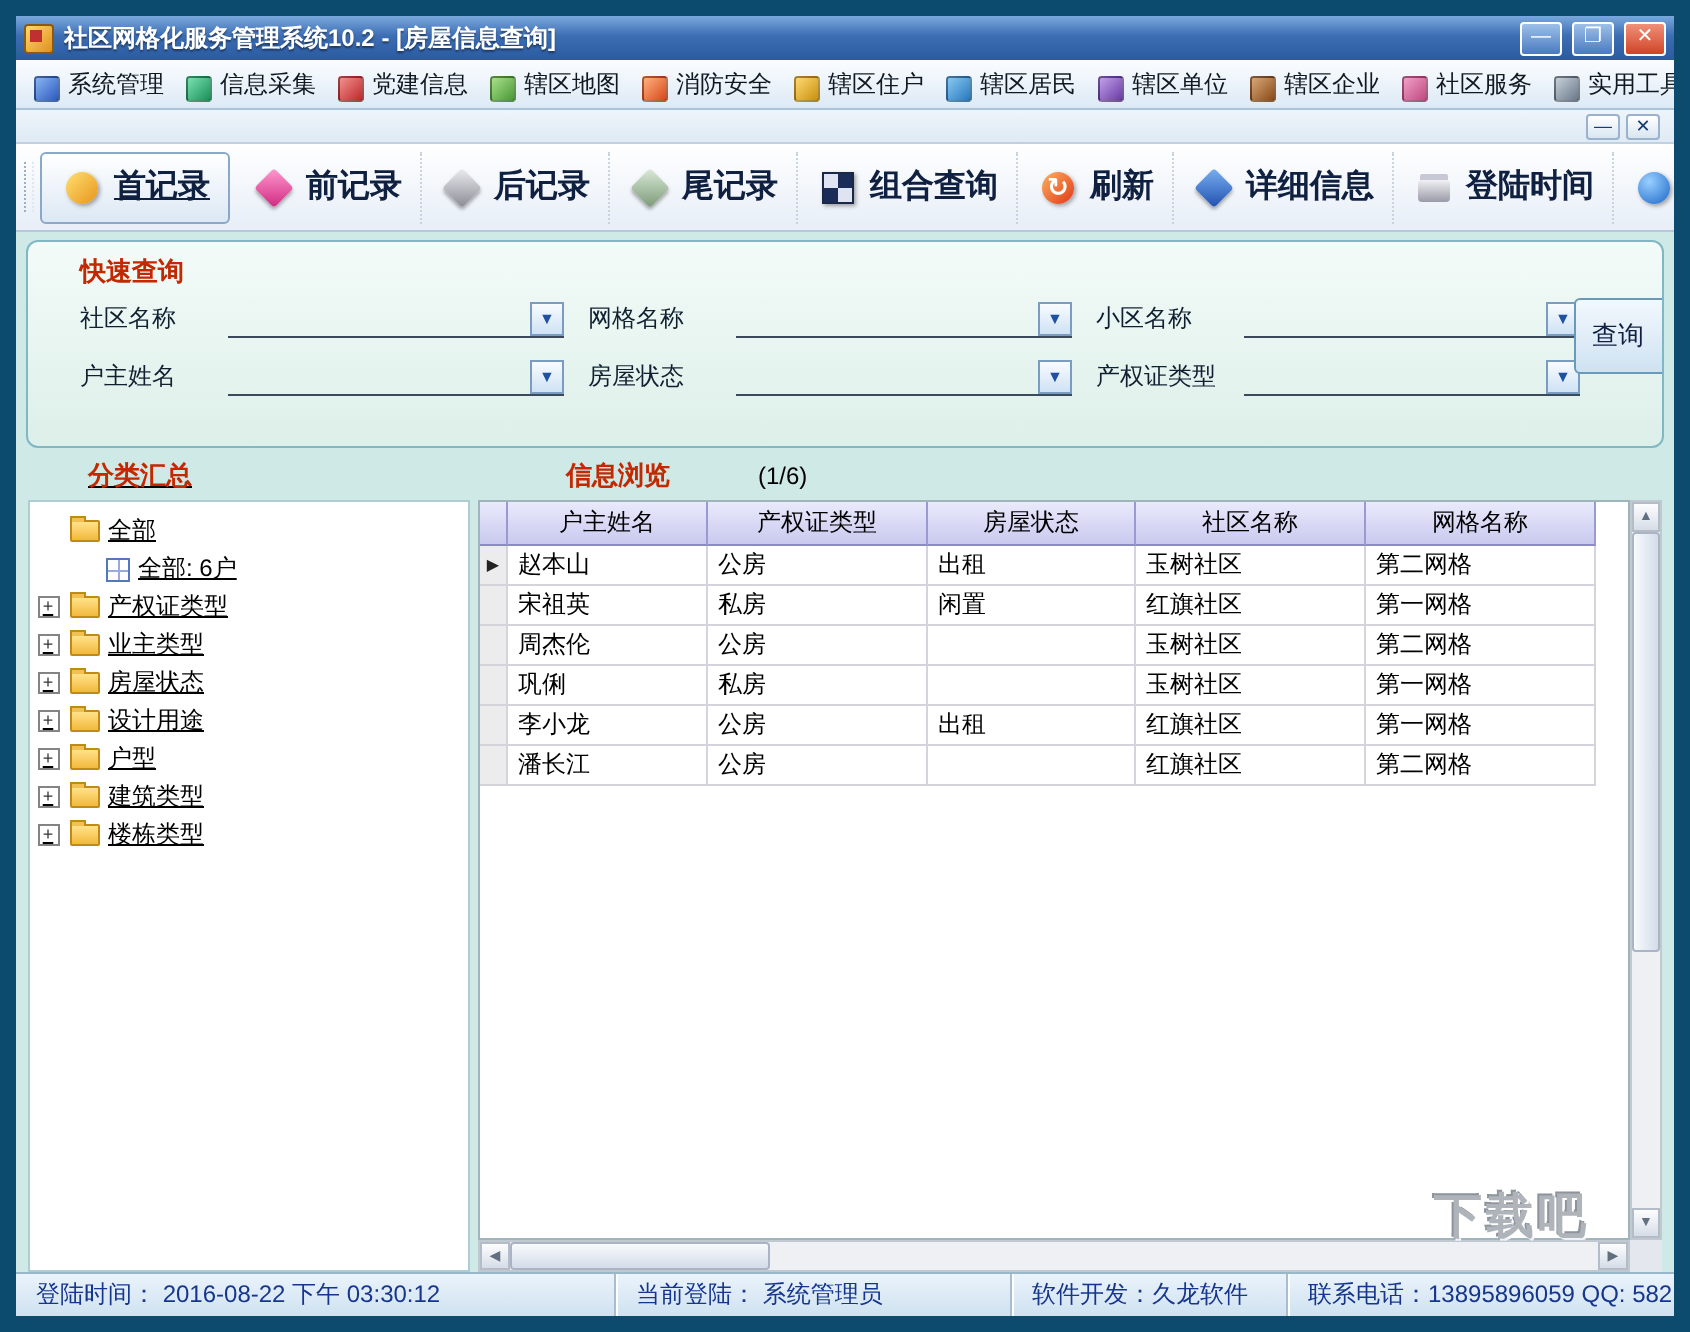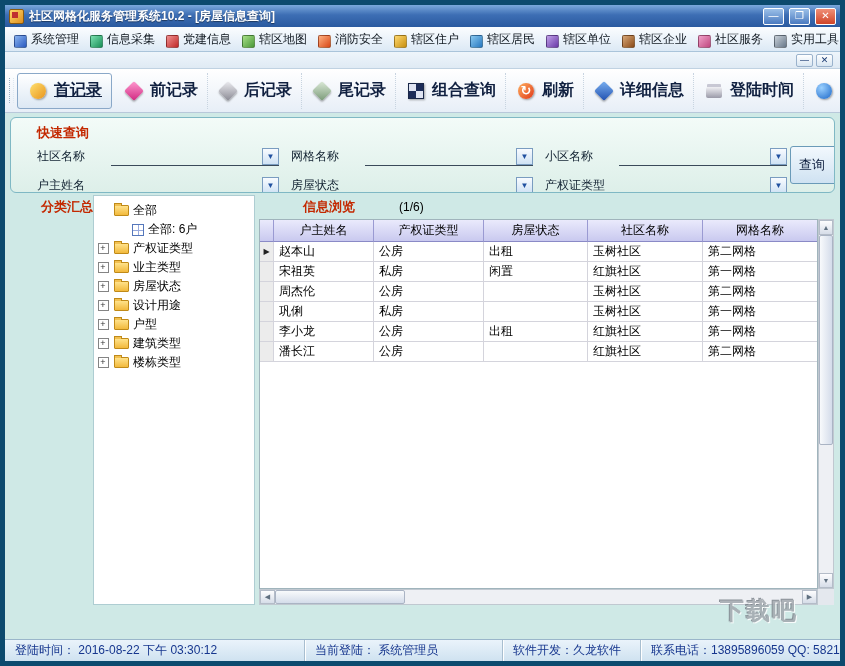--- a/index.html
+++ b/index.html
@@ -1,17 +1,17 @@
 <!DOCTYPE html>
 <html><head>
 <meta charset="utf-8">
 <style>
   *{margin:0;padding:0;box-sizing:border-box;}
   body{font-family:"Liberation Sans","DejaVu Sans",sans-serif;background:#8a9aa2;}
-  .window{width:845px;height:666px;position:relative;background:#cfe9e6;border:5px solid #0c4a6e;display:flex;flex-direction:column;overflow:hidden;}
+  .window{width:845px;height:666px;position:relative;background:#cfe9e6;border:8px solid #0c4a6e;display:flex;flex-direction:column;overflow:hidden;}
 
   
   .titlebar{height:22px;background:linear-gradient(#7aa8dc,#3d6eb4 45%,#2a5aa0);display:flex;align-items:center;padding:0 4px;gap:5px;flex:0 0 auto;}
   .app-icon{width:15px;height:15px;background:linear-gradient(135deg,#ffd86a,#e09020);border:1px solid #8a5a10;border-radius:2px;position:relative;flex:0 0 auto;}
   .app-icon::after{content:"";position:absolute;left:2px;top:2px;width:6px;height:6px;background:#c03030;}
   .title-text{color:#fff;font-size:12px;font-weight:bold;flex:1;text-shadow:0 1px 1px rgba(0,0,0,.45);white-space:nowrap;overflow:hidden;}
   .win-btn{width:21px;height:17px;border:1px solid #fff;border-radius:2px;font-size:10px;line-height:14px;text-align:center;color:#fff;flex:0 0 auto;}
   .win-btn.min,.win-btn.max{background:linear-gradient(#9cc0e8,#4a7ac0);}
   .win-btn.close{background:linear-gradient(#f09078,#d04428);font-weight:bold;}
 
@@ -50,32 +50,32 @@
   .ic-next::before{background:linear-gradient(135deg,#ececf0,#8a8a94);}
   .ic-last::before{background:linear-gradient(135deg,#dcead8,#7a9a78);}
   .ic-combo::before{transform:none;inset:3px;border-radius:0;border:1px solid #1a2848;background:#1c2c58;background:conic-gradient(#1c2c58 0 90deg,#dfe4f2 90deg 180deg,#1c2c58 180deg 270deg,#dfe4f2 270deg);}
   .ic-refresh::before{transform:none;inset:3px;border-radius:50%;background:linear-gradient(135deg,#ffb060,#e03818);}
   .ic-refresh::after{content:"↻";position:absolute;inset:0;color:#fff;font-size:13px;line-height:21px;text-align:center;font-weight:bold;}
   .ic-detail::before{background:linear-gradient(135deg,#7ab0f0,#2050b0);}
   .ic-ledger::before{transform:none;inset:7px 3px 4px;border-radius:2px;background:linear-gradient(#f0f0f4,#9a9aa8);box-shadow:0 -4px 0 -1px #c8c8d4;}
   .ic-partial::before{transform:none;inset:3px;border-radius:50%;background:radial-gradient(circle at 35% 30%,#9ad0ff,#1a66c8);}
 
   
-  .query-panel{margin:4px 5px 0;height:76px;border:1px solid #7fb8c4;border-radius:6px;background:linear-gradient(#f3fbf8,#ddefe9);position:relative;padding:6px 0 0 26px;overflow:hidden;flex:0 0 auto;}
+  .query-panel{margin:4px 5px 0;height:104px;border:1px solid #7fb8c4;border-radius:6px;background:linear-gradient(#f3fbf8,#ddefe9);position:relative;padding:6px 0 0 26px;overflow:hidden;flex:0 0 auto;}
   .qp-title{color:#c32800;font-weight:bold;font-size:13px;margin-bottom:5px;}
   .qp-row{display:flex;margin-bottom:10px;}
   .qp-cell{display:flex;align-items:center;width:254px;}
   .qp-label{font-size:12px;color:#102030;width:74px;white-space:nowrap;}
   .combo{width:168px;height:19px;border-bottom:1px solid #3a4a5a;position:relative;}
   .combo-arrow{position:absolute;right:0;bottom:0;width:17px;height:17px;border:1px solid #7a9cc0;background:linear-gradient(#f8fbff,#cfe2f4);color:#2050a0;font-size:8px;text-align:center;line-height:15px;}
   .search-btn{position:absolute;right:-18px;top:28px;width:62px;height:38px;border:1px solid #6a9ab8;border-radius:3px;background:linear-gradient(#f2f8fd,#cfe2f2);font-size:13px;color:#102040;text-align:left;padding-left:8px;line-height:36px;}
 
   
   .main{height:412px;display:flex;padding:2px 6px 0;gap:4px;flex:0 0 auto;}
-  .left-col{width:244px;display:flex;}
+  .left-col{width:221px;display:flex;flex-direction:column;text-decoration:underline;}
   .col-head{height:24px;display:flex;align-items:center;font-size:13px;font-weight:bold;color:#c32800;}
   .left-col .col-head{padding-left:30px;}
   .tree-panel{flex:1;background:#fff;border:1px solid #aecdd2;padding:5px 2px;overflow:hidden;}
   .tree-row{display:flex;align-items:center;height:19px;font-size:12px;color:#000;gap:4px;}
   .indent{width:14px;flex:0 0 auto;display:flex;align-items:center;justify-content:center;}
   .expand-box{width:11px;height:11px;border:1px solid #848484;background:#fff;font-size:9px;line-height:9px;text-align:center;color:#333;}
   .folder{width:15px;height:11px;background:linear-gradient(#ffe28a,#f2b93c);border:1px solid #c08a18;border-radius:1px;position:relative;flex:0 0 auto;}
   .folder::before{content:"";position:absolute;top:-3px;left:-1px;width:6px;height:2px;background:#f2c050;border:1px solid #c08a18;border-bottom:none;}
   .grid-icon{width:12px;height:12px;border:1px solid #5577bb;background:linear-gradient(to right,transparent 5px,#99aadd 5px,#99aadd 6px,transparent 6px),linear-gradient(to bottom,transparent 5px,#99aadd 5px,#99aadd 6px,transparent 6px),#fff;flex:0 0 auto;}
   .tree-label{white-space:nowrap;}

